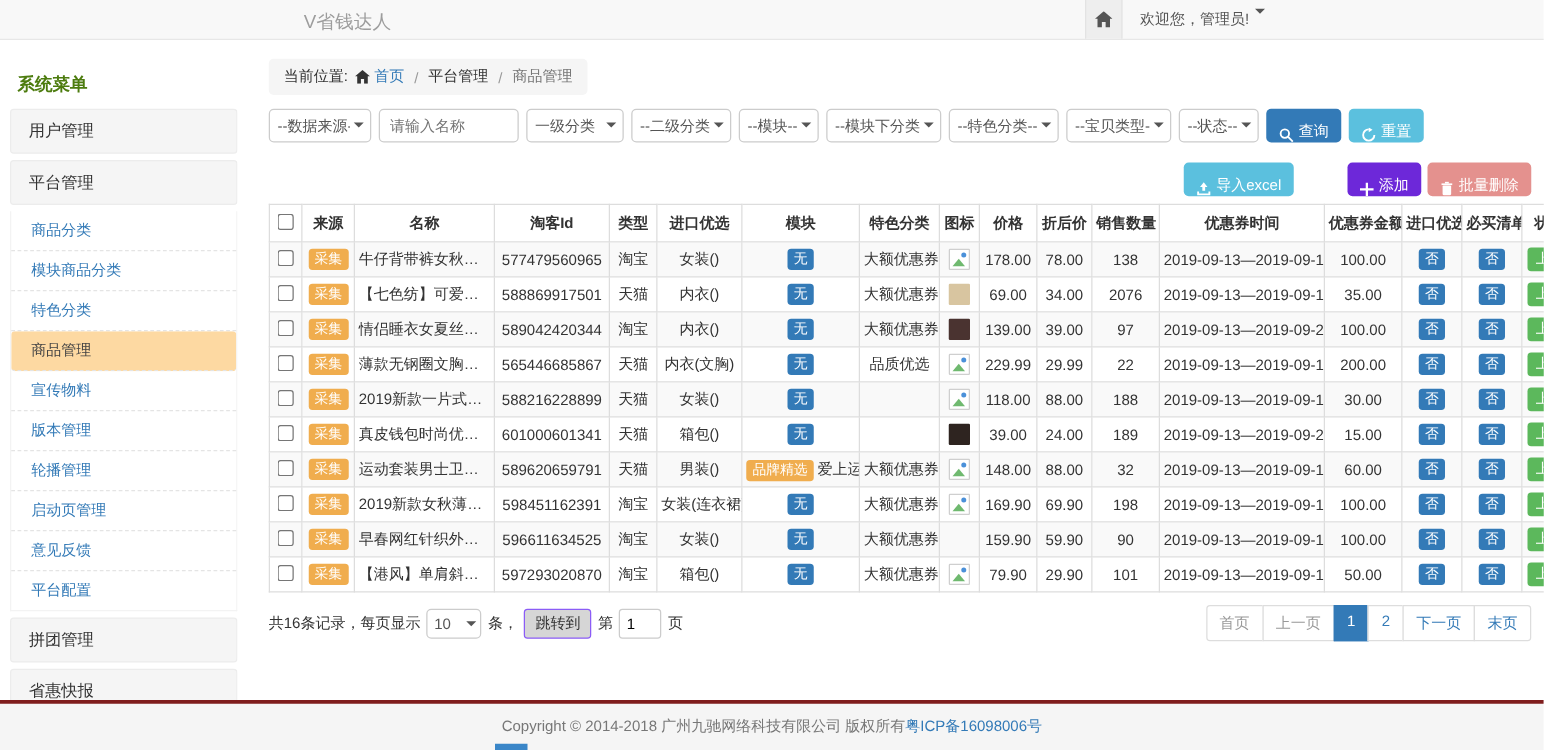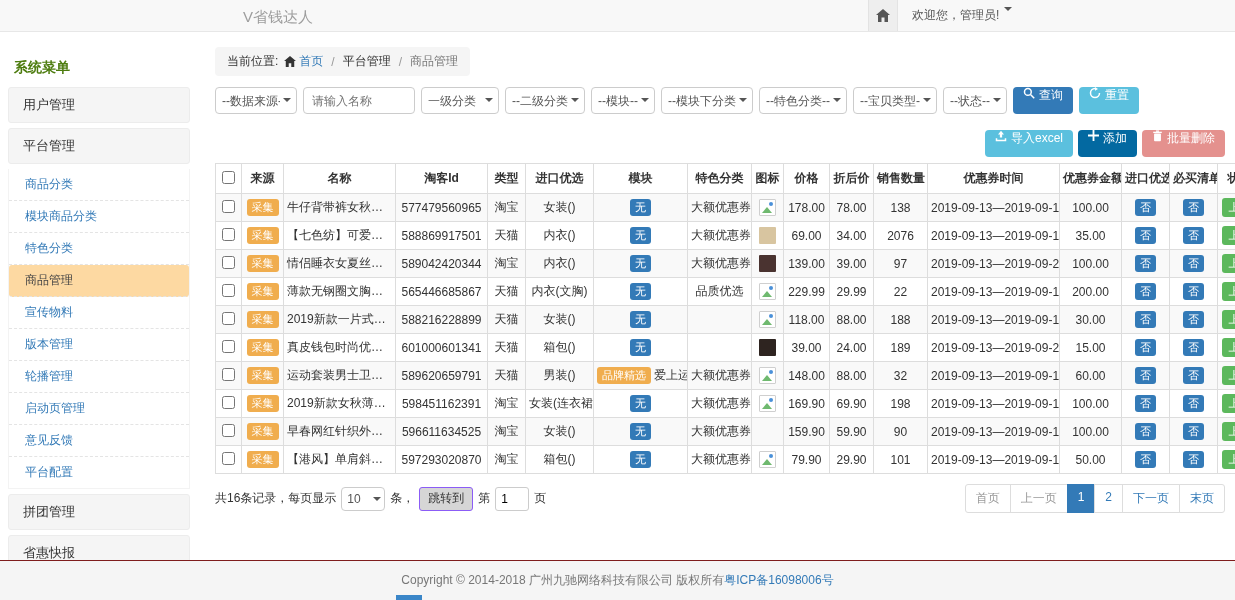--- a/index.html
+++ b/index.html
@@ -28,24 +28,24 @@
   .breadcrumb { background:#f5f5f5; border-radius:4px; padding:6px 12px; width:fit-content; margin-bottom:11px; color:#333; display:flex; align-items:center; gap:6px; }
   .breadcrumb .sep { color:#999; padding:0 2px; }
   .crumb-home-link { color:#337ab7; cursor:pointer; display:flex; align-items:center; gap:3px; }
   .crumb-last { color:#777; }
 
   .filter-row { display:flex; align-items:center; gap:6px; margin-bottom:12px; }
   .sel { position:relative; }
   .sel select { width:100%; height:27px; border:1px solid #ccc; border-radius:4px; background:#fff; color:#555; font-size:12px; padding:0 16px 0 6px; appearance:none; -webkit-appearance:none; }
   .sel::after { content:""; position:absolute; right:6px; top:11px; width:0; height:0; border-left:4px solid transparent; border-right:4px solid transparent; border-top:4px solid #555; pointer-events:none; }
   .filter-input { height:27px; border:1px solid #ccc; border-radius:4px; padding:0 8px; font-size:12px; color:#555; }
-  .btn { display:inline-flex; align-items:flex-start; gap:4px; height:27px; padding:0 10px; border:none; border-radius:4px; color:#fff; font-size:12px; cursor:pointer; white-space:nowrap; }
+  .btn { display:inline-flex; align-items:flex-end; gap:4px; height:27px; padding:0 10px; border:none; border-radius:4px; color:#fff; font-size:12px; cursor:pointer; white-space:nowrap; }
   .btn-primary { background:#337ab7; }
   .btn-info { background:#5bc0de; }
-  .btn-success { background:#0369a1; }
+  .btn-success { background:#6d28d9;margin-left:38px; }
   .btn-danger-soft { background:#e4918e; }
 
   .action-row { display:flex; justify-content:flex-end; gap:5px; margin:16px 0 6px 0; }
 
   
   table { width:100%; border-collapse:collapse; table-layout:fixed; }
   th, td { border:1px solid #ddd; text-align:center; padding:4px 3px; font-size:12px; overflow:hidden; white-space:nowrap; }
   th { font-weight:bold; color:#333; padding:6px 3px; background:#fff; }
   tbody tr:nth-child(odd) td { background:#f9f9f9; }
   tbody tr:nth-child(even) td { background:#fff; }
@@ -69,21 +69,21 @@
   .jump-btn { background:#d6d6d6; border:1px solid #8b5cf6; border-radius:3px; color:#333; height:24px; padding:0 8px; cursor:pointer; font-size:12px; }
   .jump-input { width:34px; height:24px; border:1px solid #ccc; border-radius:3px; padding:0 5px; font-size:12px; }
   .pager { display:flex; }
   .pager .pg { border:1px solid #ddd; background:#fff; padding:5px 10px; margin-left:-1px; cursor:pointer; color:#337ab7; }
   .pager .pg:first-child { border-radius:3px 0 0 3px; margin-left:0; }
   .pager .pg:last-child { border-radius:0 3px 3px 0; }
   .pager .pg.muted { color:#999; }
   .pager .pg.active { background:#337ab7; border-color:#337ab7; color:#fff; }
 
   
-  .footer { position:absolute; left:0; right:0; bottom:0; height:40px; background:#f5f5f5; border-top:1px solid #7f1d1d; display:flex; align-items:center; justify-content:center; color:#777; z-index:5; }
+  .footer { position:absolute; left:0; right:0; bottom:0; height:40px; background:#f5f5f5; border-top:3px solid #7f1d1d; display:flex; align-items:center; justify-content:center; color:#777; z-index:5; }
   .footer a { color:#337ab7; text-decoration:none; cursor:pointer; }
   .bottom-strip { position:absolute; left:396px; bottom:0; width:26px; height:5px; background:#3a86c8; z-index:6; }
 </style>
 </head>
 <body>
 
 <div class="topbar">
   <div class="topbar-title">V省钱达人</div>
   <div class="topbar-right">
     <div class="home-box">

